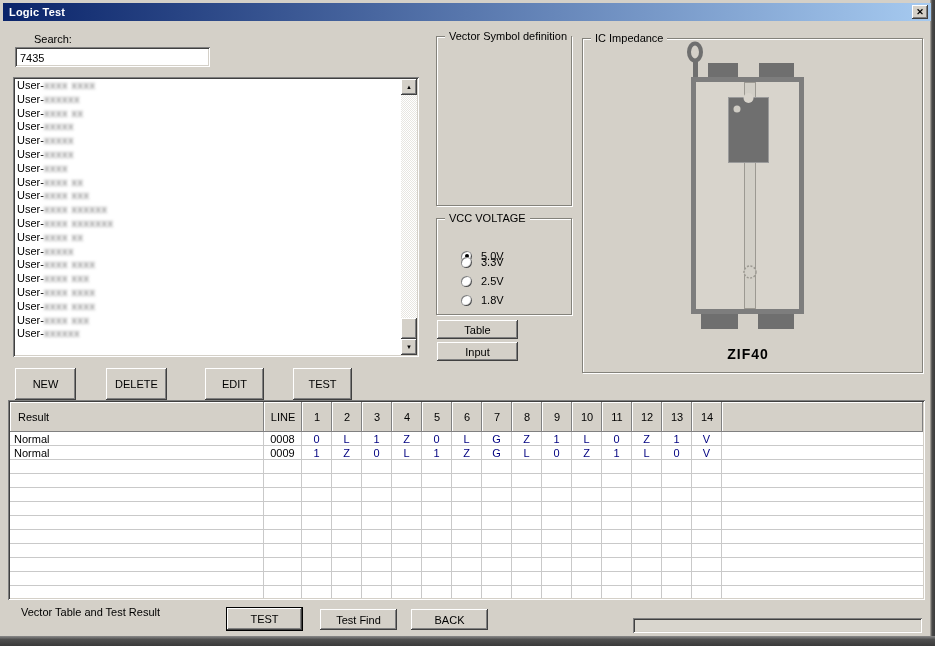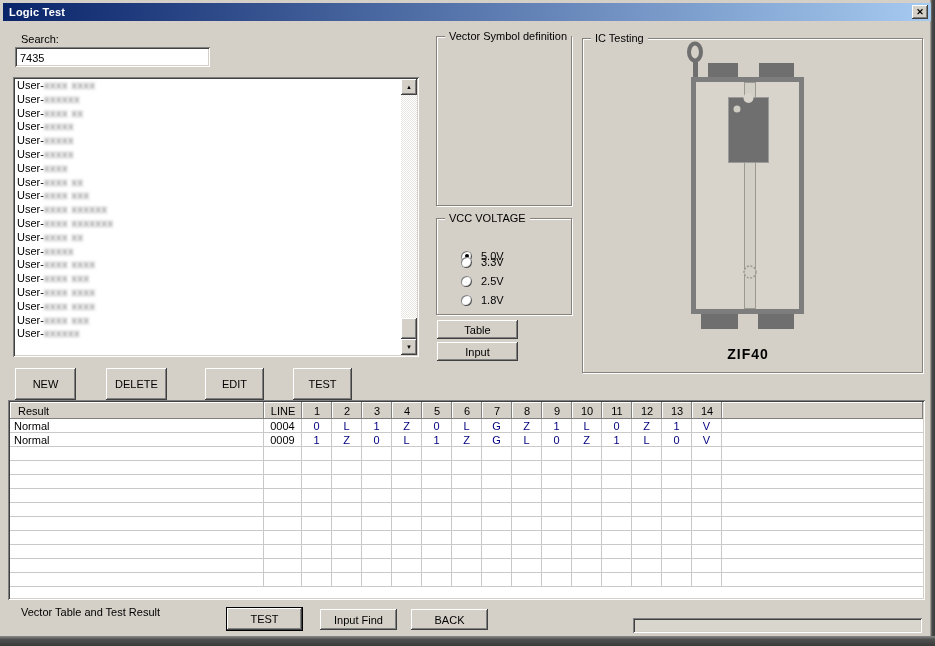--- a/index.html
+++ b/index.html
@@ -19,21 +19,21 @@
   .title-text{color:#fff;font-weight:bold;padding-left:6px;letter-spacing:.2px;}
   .close-btn{left:912px;top:5px;width:16px;height:14px;display:flex;align-items:center;justify-content:center;font-size:9px;font-weight:bold;color:#000;cursor:default;}
 
   .raised{background:var(--face);box-shadow:inset -1px -1px 0 #404040,inset 1px 1px 0 #ffffff,inset -2px -2px 0 #808080;}
   .sunken{box-shadow:inset 1px 1px 0 #808080,inset -1px -1px 0 #ffffff,inset 2px 2px 0 #404040,inset -2px -2px 0 var(--face);}
 
   .btn{display:flex;align-items:center;justify-content:center;cursor:default;}
   .default-wrap{border:1px solid #000;}
 
   
-  .search-label{left:21px;top:33px;}
+  .search-label{left:34px;top:33px;}
   .search-input{left:15px;top:47px;width:195px;height:20px;background:#fff;border:none;outline:none;padding:2px 0 0 5px;font-family:"Liberation Sans",sans-serif;font-size:11px;}
   .listbox{left:13px;top:77px;width:406px;height:280px;background:#fff;}
   .list-items{position:absolute;left:2px;top:2px;right:18px;bottom:2px;overflow:hidden;}
   .list-item{height:13.8px;line-height:13.5px;padding-left:2px;white-space:nowrap;}
   .list-item .masked{filter:blur(1.4px);color:#6e6e6e;letter-spacing:.5px;}
   .list-item.selected{background:var(--sel);color:#fff;}
   .vscroll{position:absolute;top:2px;right:2px;width:16px;bottom:2px;
     background-color:#e8e6e1;
     background-image:linear-gradient(45deg,#fff 25%,transparent 25%,transparent 75%,#fff 75%),linear-gradient(45deg,#fff 25%,transparent 25%,transparent 75%,#fff 75%);
     background-size:2px 2px;background-position:0 0,1px 1px;}
@@ -51,21 +51,21 @@
 
   .radio-row{position:absolute;left:24px;height:14px;display:flex;align-items:center;}
   .radio-circ{width:11px;height:11px;border-radius:50%;background:#fff;box-shadow:inset 1px 1px 0 #808080,inset -1px -1px 1px #404040,inset -1px -1px 0 #fff;position:relative;}
   .radio-circ .dot{position:absolute;left:3.5px;top:3.5px;width:4px;height:4px;border-radius:50%;background:#000;}
   .radio-lab{margin-left:9px;}
 
   
   .vtable{left:8px;top:400px;width:917px;height:200px;background:#fff;overflow:hidden;}
   .vt-inner{position:absolute;left:2px;top:2px;right:2px;bottom:2px;overflow:hidden;}
   .vt-row{display:flex;width:100%;}
-  .vt-head{height:17px;}
+  .vt-head{height:30px;}
   .vt-hcell{background:var(--face);box-shadow:inset -1px -1px 0 #808080,inset 1px 1px 0 #ffffff;display:flex;align-items:center;justify-content:center;flex:0 0 auto;}
   .vt-hcell.first{justify-content:flex-start;padding-left:8px;}
   .vt-body .vt-row{height:14px;background:#fff;}
   .vt-cell{flex:0 0 auto;border-right:1px solid var(--grid);border-bottom:1px solid var(--grid);display:flex;align-items:center;justify-content:center;overflow:hidden;}
   .vt-cell.first{justify-content:flex-start;padding-left:4px;border-right:1px solid var(--grid);white-space:nowrap;}
   .vt-cell.vec{color:var(--navy);}
   .vt-cell.lastfill{border-right:none;}
 
   
   .footer-label{left:21px;top:606px;}
@@ -162,21 +162,21 @@
 </div>
 
 <div class="abs raised btn" style="left:437px;top:320px;width:81px;height:19px;">
     <span>Table</span>
   </div>
 <div class="abs raised btn" style="left:437px;top:342px;width:81px;height:19px;">
     <span>Input</span>
   </div>
 
 <div class="abs group" style="left:582px;top:38px;width:341px;height:335px;">
-  <span class="legend">IC Testing</span>
+  <span class="legend">IC Impedance</span>
   <svg width="341" height="335" viewBox="0 0 341 335">
 
     <ellipse cx="112" cy="13" rx="6" ry="8.5" fill="none" stroke="#6f6f6f" stroke-width="4"></ellipse>
     <rect x="110" y="20" width="5" height="20" fill="#6f6f6f"></rect>
 
     <rect x="125" y="24" width="30" height="16" fill="#6f6f6f"></rect>
     <rect x="176" y="24" width="35" height="16" fill="#6f6f6f"></rect>
 
     <rect x="118" y="272" width="37" height="18" fill="#6f6f6f"></rect>
     <rect x="175" y="272" width="36" height="18" fill="#6f6f6f"></rect>
@@ -215,21 +215,21 @@
         <div class="vt-hcell" style="flex: 0 0 30px;">10</div>
         <div class="vt-hcell" style="flex: 0 0 30px;">11</div>
         <div class="vt-hcell" style="flex: 0 0 30px;">12</div>
         <div class="vt-hcell" style="flex: 0 0 30px;">13</div>
         <div class="vt-hcell" style="flex: 0 0 30px;">14</div>
         <div class="vt-hcell" style="flex: 1 1 auto;"></div>
       </div>
     <div class="vt-body" id="vt-body">
         <div class="vt-row">
           <div class="vt-cell first" style="flex: 0 0 254px;">Normal</div>
-          <div class="vt-cell" style="flex: 0 0 38px;">0004</div>
+          <div class="vt-cell" style="flex: 0 0 38px;">0008</div>
           <div class="vt-cell vec" style="flex: 0 0 30px;">0</div>
           <div class="vt-cell vec" style="flex: 0 0 30px;">L</div>
           <div class="vt-cell vec" style="flex: 0 0 30px;">1</div>
           <div class="vt-cell vec" style="flex: 0 0 30px;">Z</div>
           <div class="vt-cell vec" style="flex: 0 0 30px;">0</div>
           <div class="vt-cell vec" style="flex: 0 0 30px;">L</div>
           <div class="vt-cell vec" style="flex: 0 0 30px;">G</div>
           <div class="vt-cell vec" style="flex: 0 0 30px;">Z</div>
           <div class="vt-cell vec" style="flex: 0 0 30px;">1</div>
           <div class="vt-cell vec" style="flex: 0 0 30px;">L</div>
@@ -452,18 +452,18 @@
   </div>
 </div>
 
 <div class="abs footer-label">Vector Table and Test Result</div>
 <div class="abs default-wrap" style="left:226px;top:607px;width:77px;height:24px;">
   <div class="raised btn" style="width:100%;height:100%;">
       <span>TEST</span>
     </div>
 </div>
 <div class="abs raised btn" style="left:320px;top:609px;width:77px;height:21px;">
-    <span>Input Find</span>
+    <span>Test Find</span>
   </div>
 <div class="abs raised btn" style="left:411px;top:609px;width:77px;height:21px;">
     <span>BACK</span>
   </div>
 <div class="abs progress sunken"></div>
 
 </body></html>

